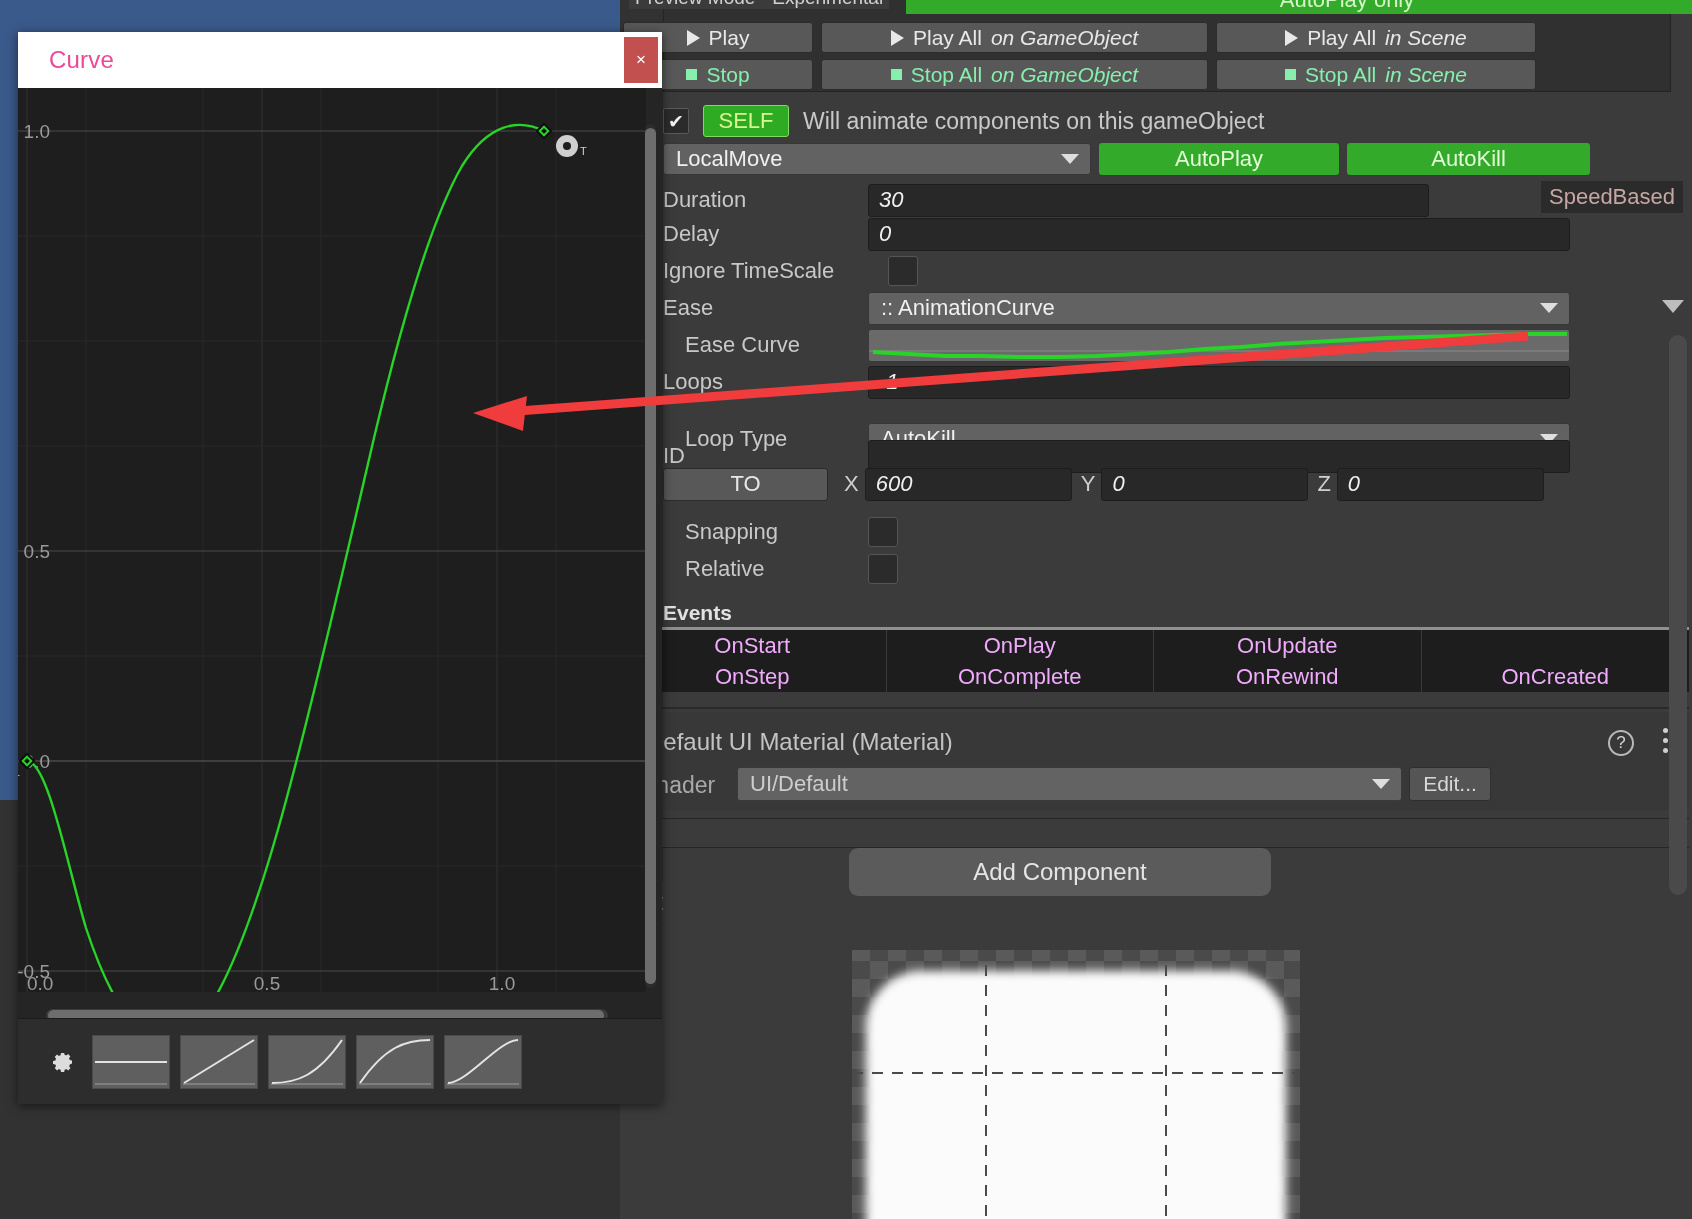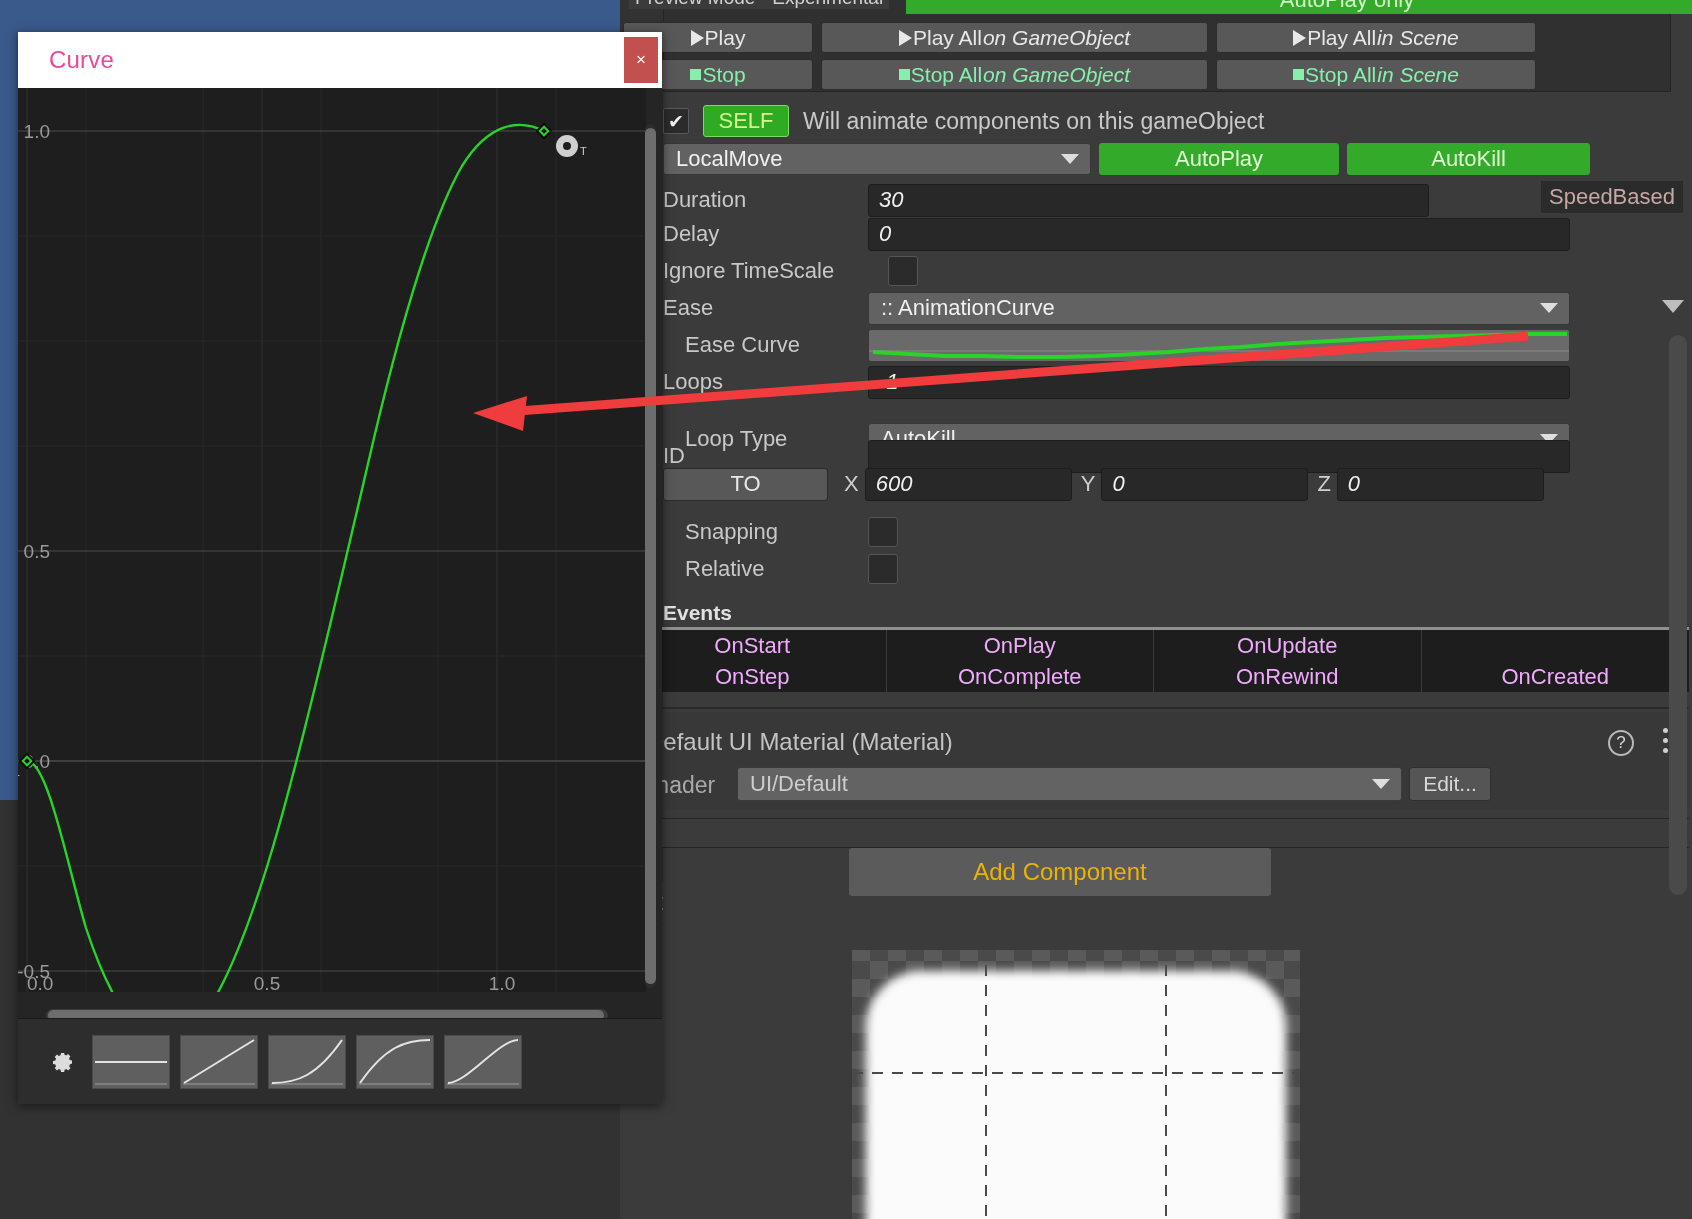--- a/index.html
+++ b/index.html
@@ -87,21 +87,21 @@
   }
   .autoplay-only {
     position:absolute; left:243px; top:-14px; width:882px; height:28px;
     background:#33aa2a; color:#d3f5c8; font-size:22px;
     display:flex; align-items:center; justify-content:center;
   }
   .btnrow { position:absolute; display:flex; gap:8px; }
   .pbtn {
     height:31px; background:#585858; border:1px solid #2c2c2c; border-radius:3px;
     color:#e8e8e8; font-size:21px; display:flex; align-items:center;
-    justify-content:center; gap:1px; cursor:pointer;
+    justify-content:center; gap:9px; cursor:pointer;
   }
   .pbtn.dim { color:#86efac; }
   .pbtn em { font-style:italic; }
   .tri { width:0;height:0;border-left:13px solid currentColor;
          border-top:8px solid transparent;border-bottom:8px solid transparent; }
   .sq { width:11px;height:11px;background:currentColor; }
 
   .self-row {
     position:absolute; left:-44px; top:104px; width:1050px; height:34px;
     display:flex; align-items:center; gap:14px; padding-left:44px;
@@ -197,21 +197,21 @@
                padding:0 12px; cursor:pointer; }
   .shader-edit { position:absolute; left:790px; top:55px; width:82px; height:34px;
                  background:#555; border:1px solid #2f2f2f; border-radius:3px;
                  color:#d8d8d8; font-size:21px; display:flex; align-items:center;
                  justify-content:center; cursor:pointer; }
   .addcomp-band { position:absolute; left:-44px; top:818px; width:1070px; height:30px;
                   background:#3b3b3b; border-top:1px solid #262626;
                   border-bottom:1px solid #262626; }
   .addcomp {
     position:absolute; left:186px; top:848px; width:422px; height:48px;
-    background:#5b5b5b; border-radius:3px; color:#eab308; font-size:24px;
+    background:#5b5b5b; border-radius:9px; color:#e5e5e5; font-size:24px;
     display:flex; align-items:center; justify-content:center; cursor:pointer;
   }
 
   
   .insp-scroll { position:absolute; right:5px; top:335px; width:18px; height:560px;
                  background:#4a4a4a; border-radius:9px; cursor:pointer; }
   .insp-down { position:absolute; right:8px; top:300px; width:0;height:0;
                border-left:11px solid transparent;border-right:11px solid transparent;
                border-top:13px solid #bdbdbd; cursor:pointer; }
 

